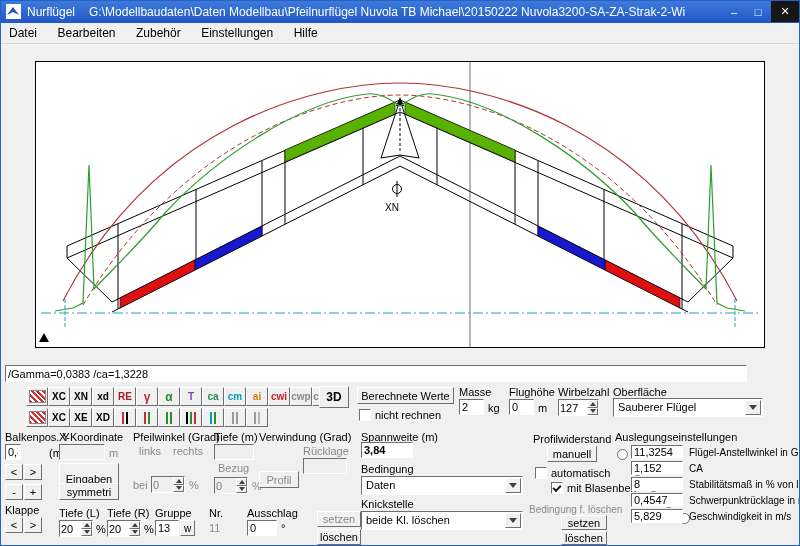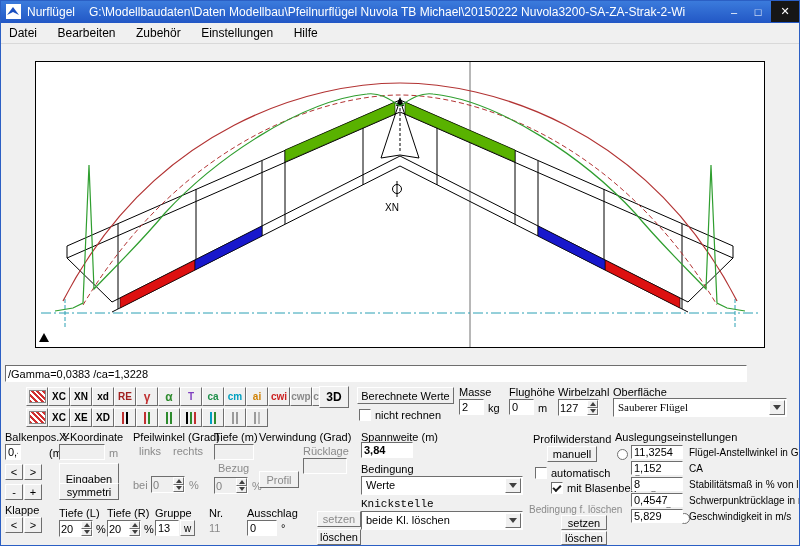--- a/index.html
+++ b/index.html
@@ -224,21 +224,21 @@
         <span class="sbtn bev-out">
           <i class="tri-up-s"></i>
         </span>
         <span class="sbtn bev-out">
           <i class="tri-down-s"></i>
         </span>
       </span>
   </div>
 
   <span class="abs lbl" style="left:612px;top:385px;">Oberfläche</span>
-  <div class="abs combo bev-in" style="left:612px;top:397px;width:174px;height:19px;font-family:Liberation Serif, serif;">
+  <div class="abs combo bev-in" style="left:612px;top:397px;width:150px;height:19px;">
     <span class="cval">Sauberer Flügel</span>
     <span class="drop bev-out">
         <i class="tri-down"></i>
       </span>
   </div>
 
   
   <span class="abs lbl" style="left:4px;top:430px;">Balkenpos. Y</span>
   <input class="abs field" style="left: 4px; top: 443px; width: 16px; height: 16px;" value="0,4074">
   <span class="abs lbl" style="left:48px;top:446px;">(m)</span>
@@ -296,26 +296,26 @@
   <span class="abs lbl" style="left:258px;top:430px;">Verwindung (Grad)</span>
   <span class="abs lbl lbl-dis" style="left:302px;top:444px;">Rücklage</span>
   <input class="abs field dis" style="left: 302px; top: 457px; width: 44px; height: 16px;" disabled="">
   <div class="abs btn bev-out dis-btn" style="left:258px;top:470px;width:40px;height:17px;">Profil</div>
 
   
   <span class="abs lbl" style="left:360px;top:430px;">Spannweite (m)</span>
   <input class="abs field" style="left: 360px; top: 441px; width: 52px; height: 16px; font-weight: bold;" value="3,84">
   <span class="abs lbl" style="left:360px;top:462px;">Bedingung</span>
   <div class="abs combo bev-in" style="left:360px;top:475px;width:162px;height:19px;">
-    <span class="cval">Werte</span>
+    <span class="cval">Daten</span>
     <span class="drop bev-out">
         <i class="tri-down"></i>
       </span>
   </div>
-  <span class="abs lbl" style="left:360px;top:497px;font-family:Liberation Mono, monospace;">Knickstelle</span>
+  <span class="abs lbl" style="left:360px;top:497px;">Knickstelle</span>
   <div class="abs combo bev-in" style="left:360px;top:510px;width:162px;height:19px;">
     <span class="cval">beide Kl. löschen</span>
     <span class="drop bev-out">
         <i class="tri-down"></i>
       </span>
   </div>
 
   
   <span class="abs lbl" style="left:532px;top:432px;">Profilwiderstand</span>
   <div class="abs btn bev-out" style="left:546px;top:445px;width:50px;height:16px;">manuell</div>

